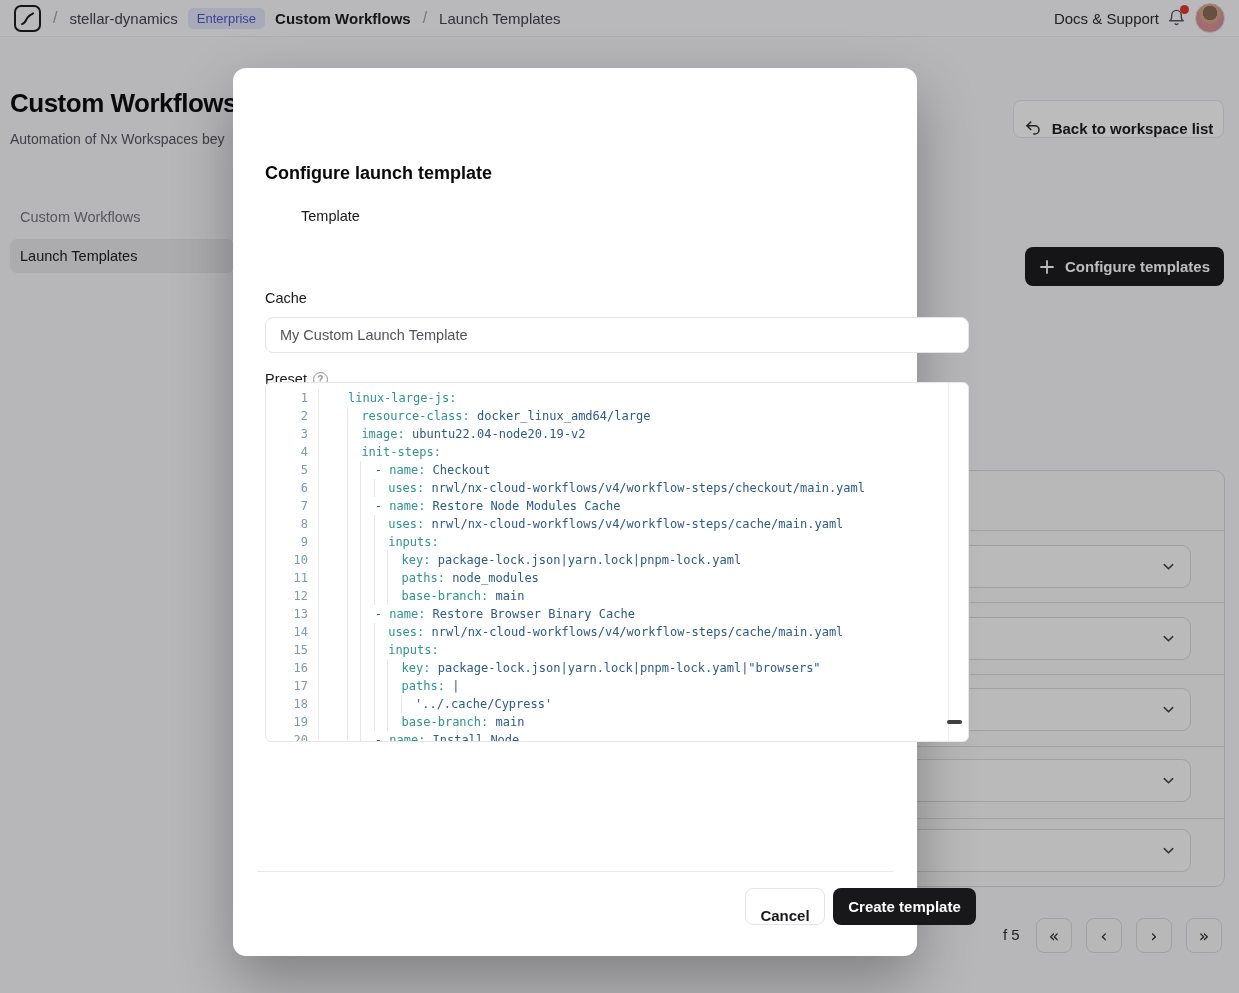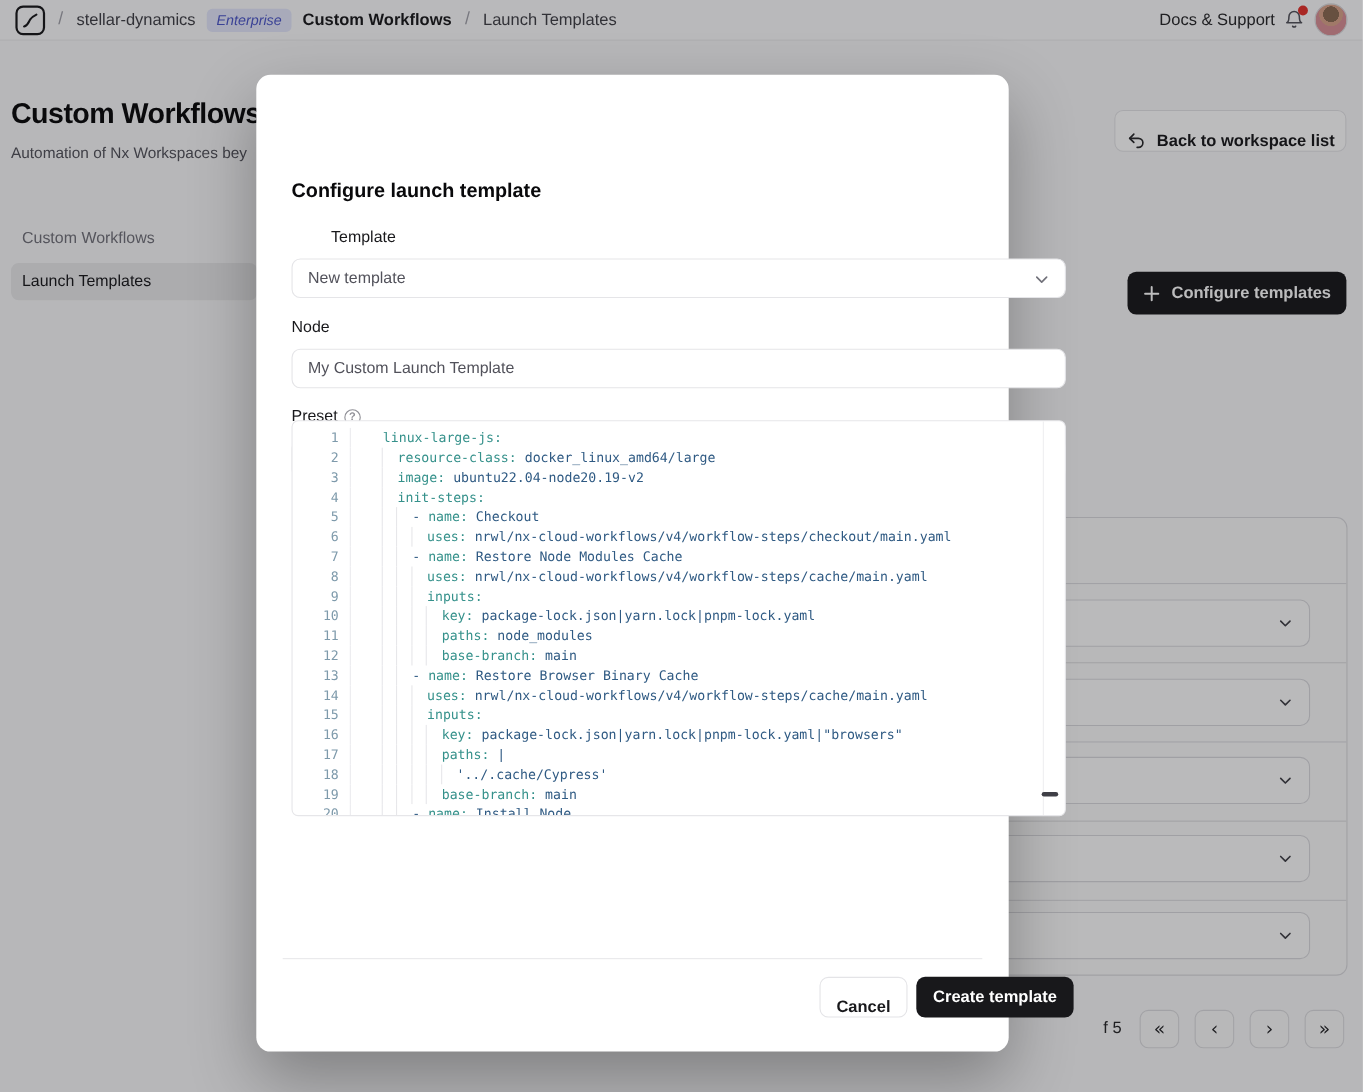--- a/index.html
+++ b/index.html
@@ -19,21 +19,21 @@
   }
   .logo {
     width:27px; height:27px; border:2.5px solid #18181b; border-radius:7px;
     display:flex; align-items:center; justify-content:center; flex:0 0 auto;
   }
   .crumb-sep { color:#a1a1aa; font-size:16px; padding:0 2px; }
   .crumb { font-size:15px; color:#3f3f46; }
   .crumb.strong { font-weight:700; color:#18181b; }
   .badge {
     background:#e3e7fb; color:#4c56c9; font-size:13px; font-weight:500;
-    padding:3px 9px; border-radius:5px;font-style:italic;
+    padding:3px 9px; border-radius:5px;
   }
   .topbar-right { margin-left:auto; display:flex; align-items:center; gap:8px; }
   .docs-link { font-size:15px; color:#27272a; cursor:pointer; }
   .bell-wrap { position:relative; width:20px; height:20px; }
   .bell-dot {
     position:absolute; top:-3px; right:-2px; width:9px; height:9px;
     border-radius:50%; background:#e5312b;
   }
   .avatar {
     width:30px; height:30px; border-radius:50%;
@@ -230,30 +230,22 @@
 <button class="pager-btn" style="left:1086px;">‹</button>
 <button class="pager-btn" style="left:1136px;">›</button>
 <button class="pager-btn" style="left:1186px;">»</button>
 
 <div class="overlay"></div>
 
 <div class="modal">
   <div class="m-title">Configure launch template</div>
 
   <div class="m-label" style="top:140px;margin-left:36px;">Template</div>
-  <div class="m-field" style="top:167px;">
-    <span>New template</span>
-    <span class="chev">
-        <svg width="16" height="16" viewBox="0 0 16 16" fill="none" stroke="#71717a" stroke-width="1.5" stroke-linecap="round" stroke-linejoin="round">
-          <path d="M3.5 6 L8 10.5 L12.5 6"></path>
-        </svg>
-      </span>
-  </div>
-
-  <div class="m-label" style="top:222px;">Node</div>
+
+  <div class="m-label" style="top:222px;">Cache</div>
   <input class="m-input" style="top: 249px;" value="My Custom Launch Template">
 
   <div class="m-label" style="top:303px;">
     <span>Preset</span>
     <span class="help-icon">?</span>
   </div>
   <div class="m-field" style="top:331px;">
     <span>linux-large-js</span>
     <span class="chev">
         <svg width="16" height="16" viewBox="0 0 16 16" fill="none" stroke="#71717a" stroke-width="1.5" stroke-linecap="round" stroke-linejoin="round">

